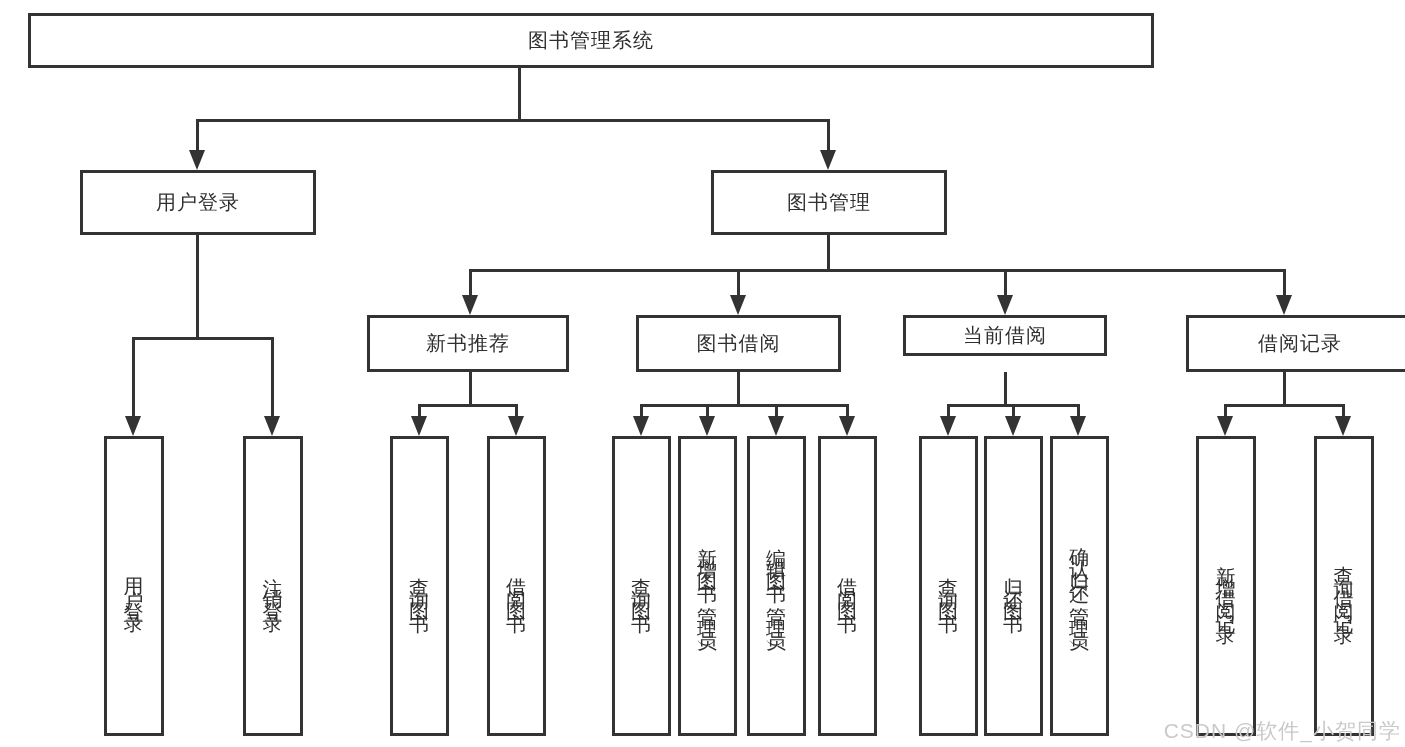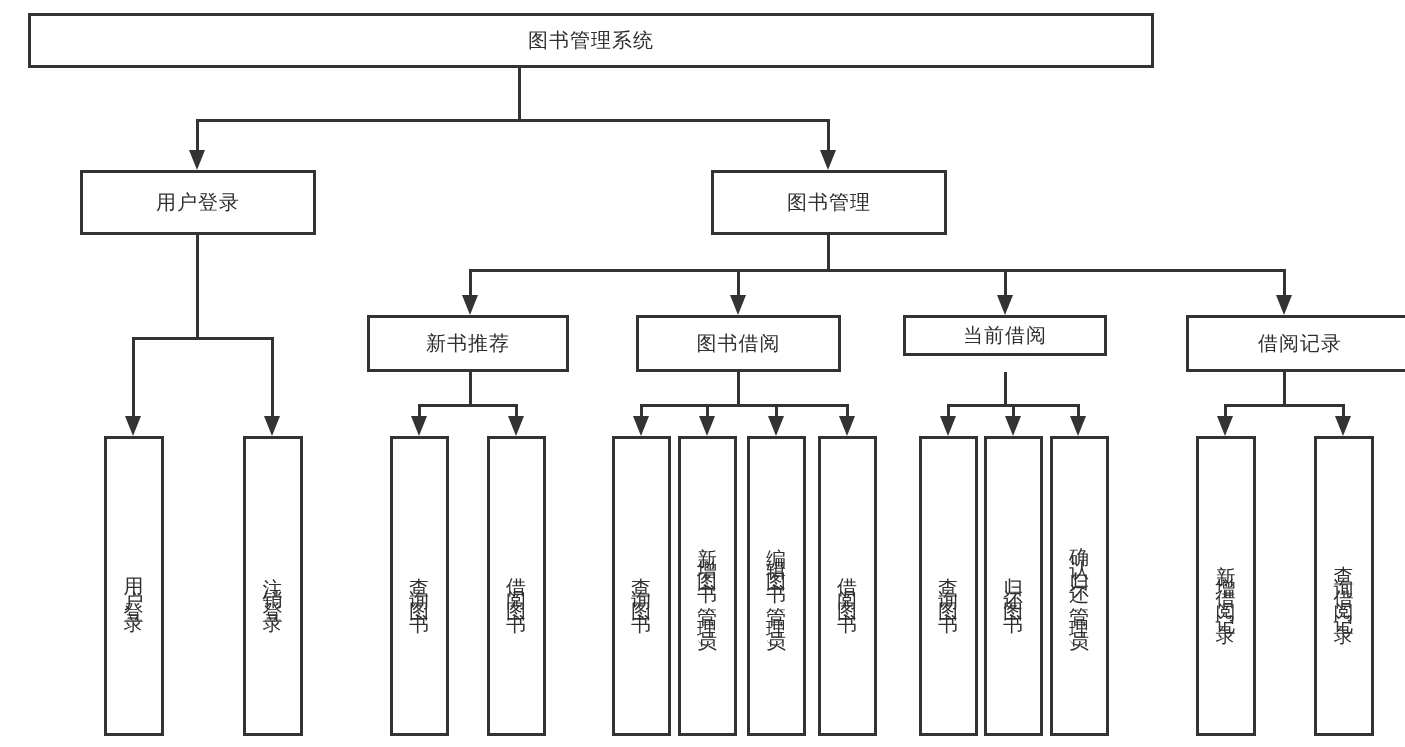--- a/index.html
+++ b/index.html
@@ -170,14 +170,15 @@
     <span>确认归还（管理员）</span>
   </div>
 
   <div class="box vbox" style="left:1196px;top:436px;width:60px;height:300px">
     <span>新增借阅记录</span>
   </div>
   <div class="box vbox" style="left:1314px;top:436px;width:60px;height:300px">
     <span>查询借阅记录</span>
   </div>
 
+  <div class="watermark">CSDN @软件_小贺同学</div>
 
 </div>
 
 </body></html>

